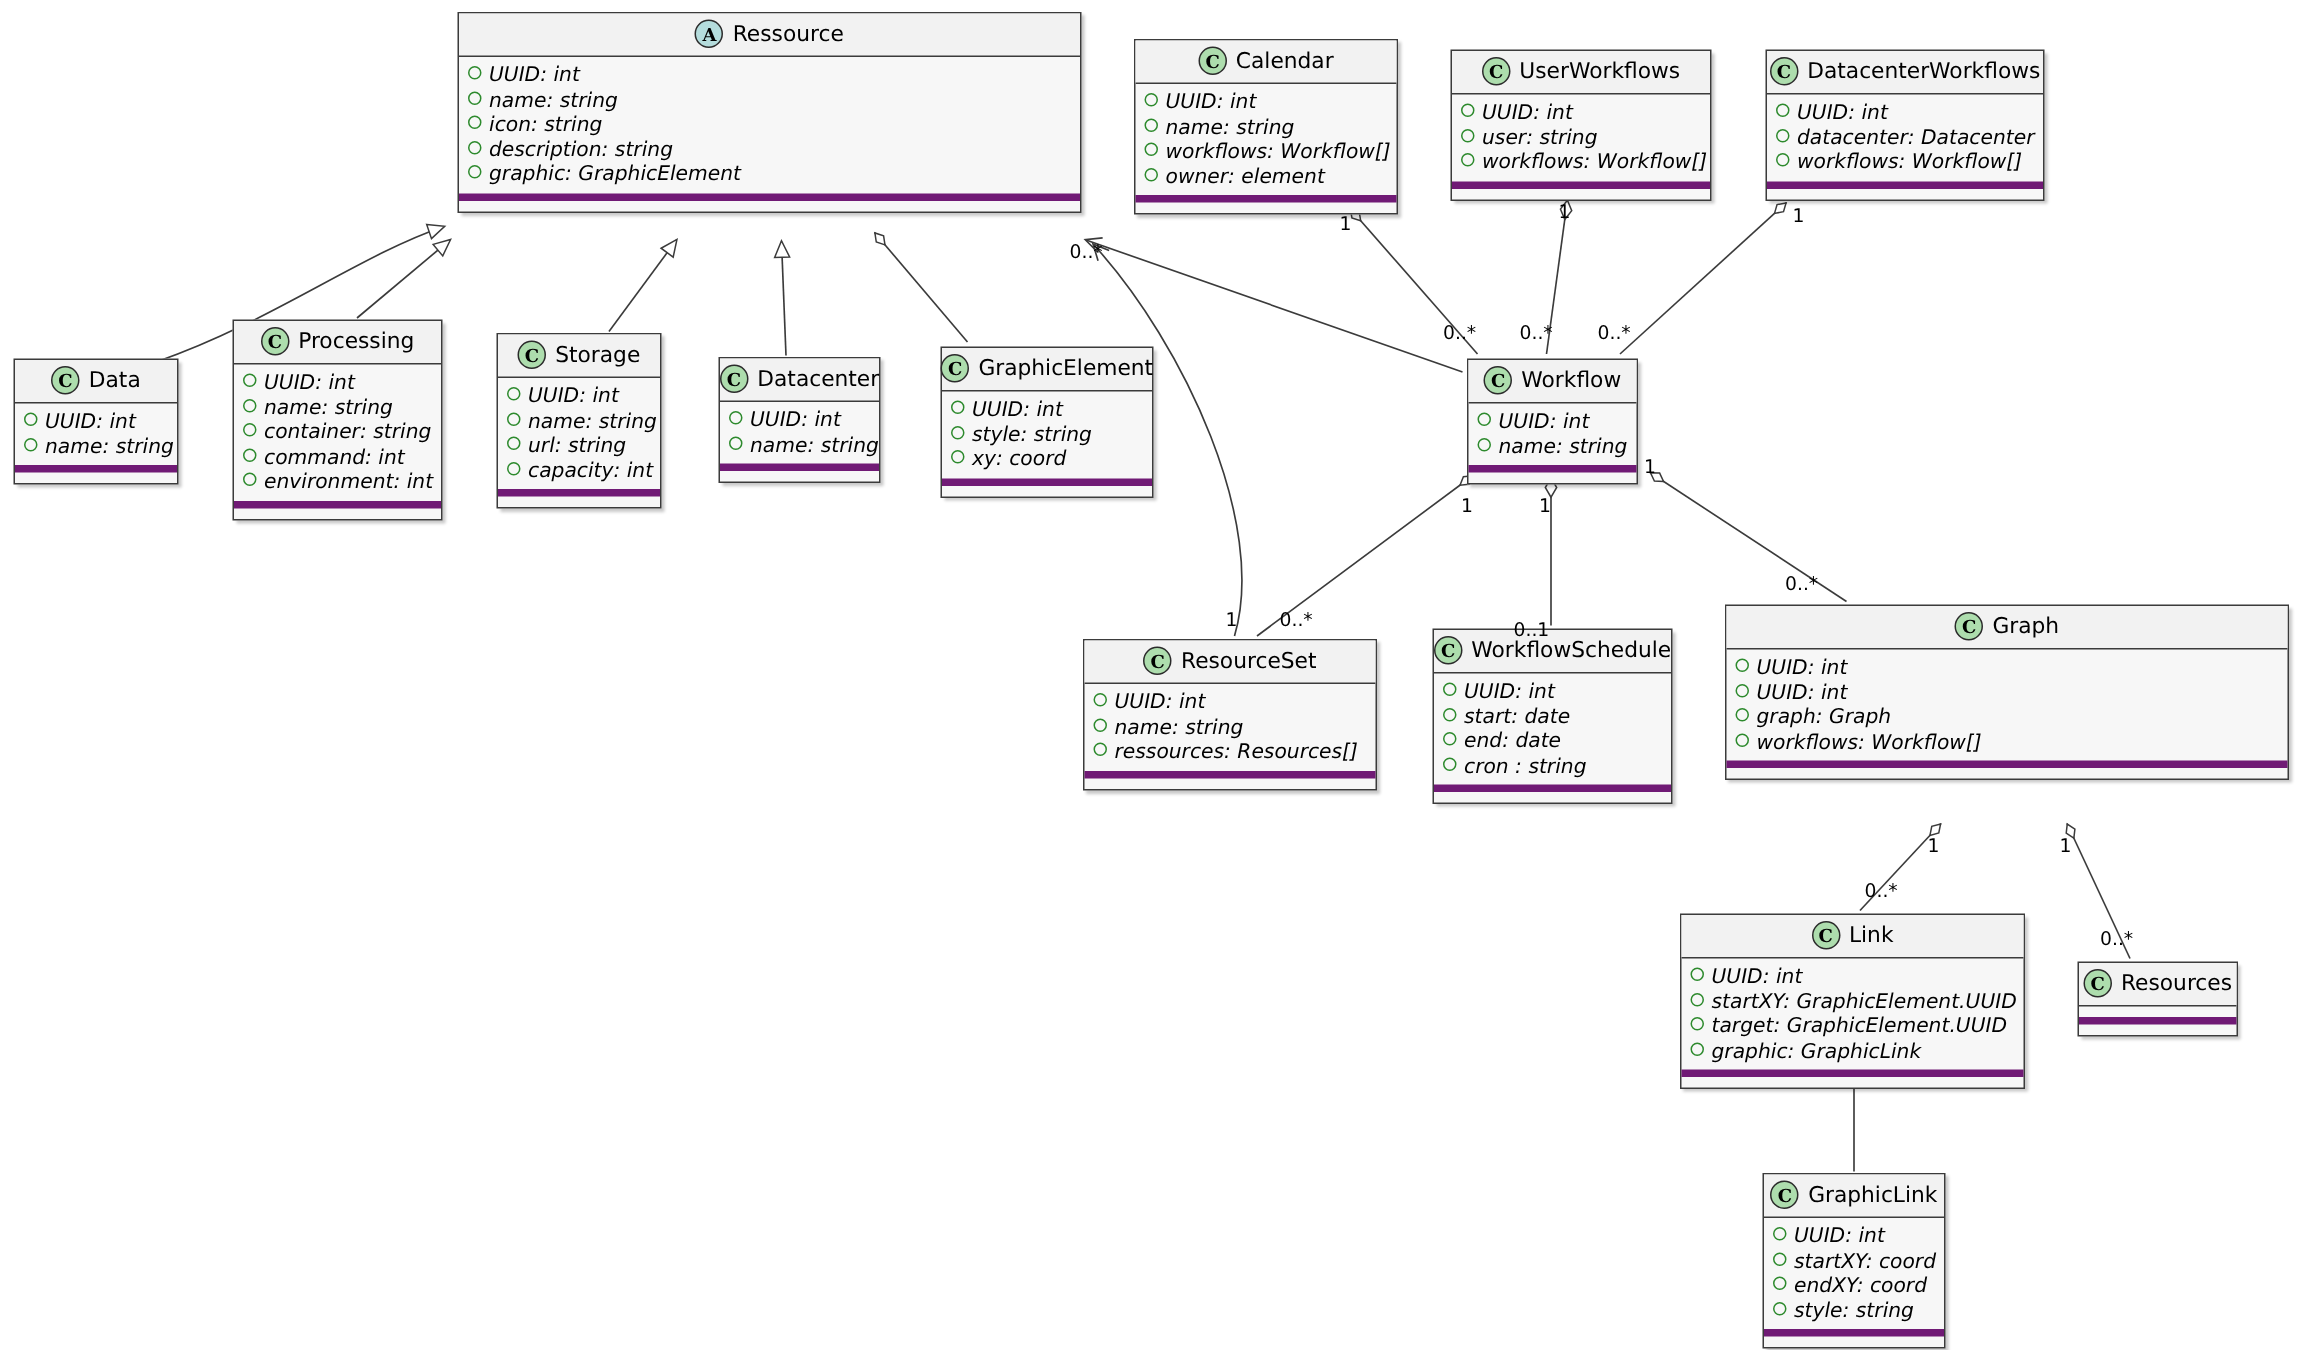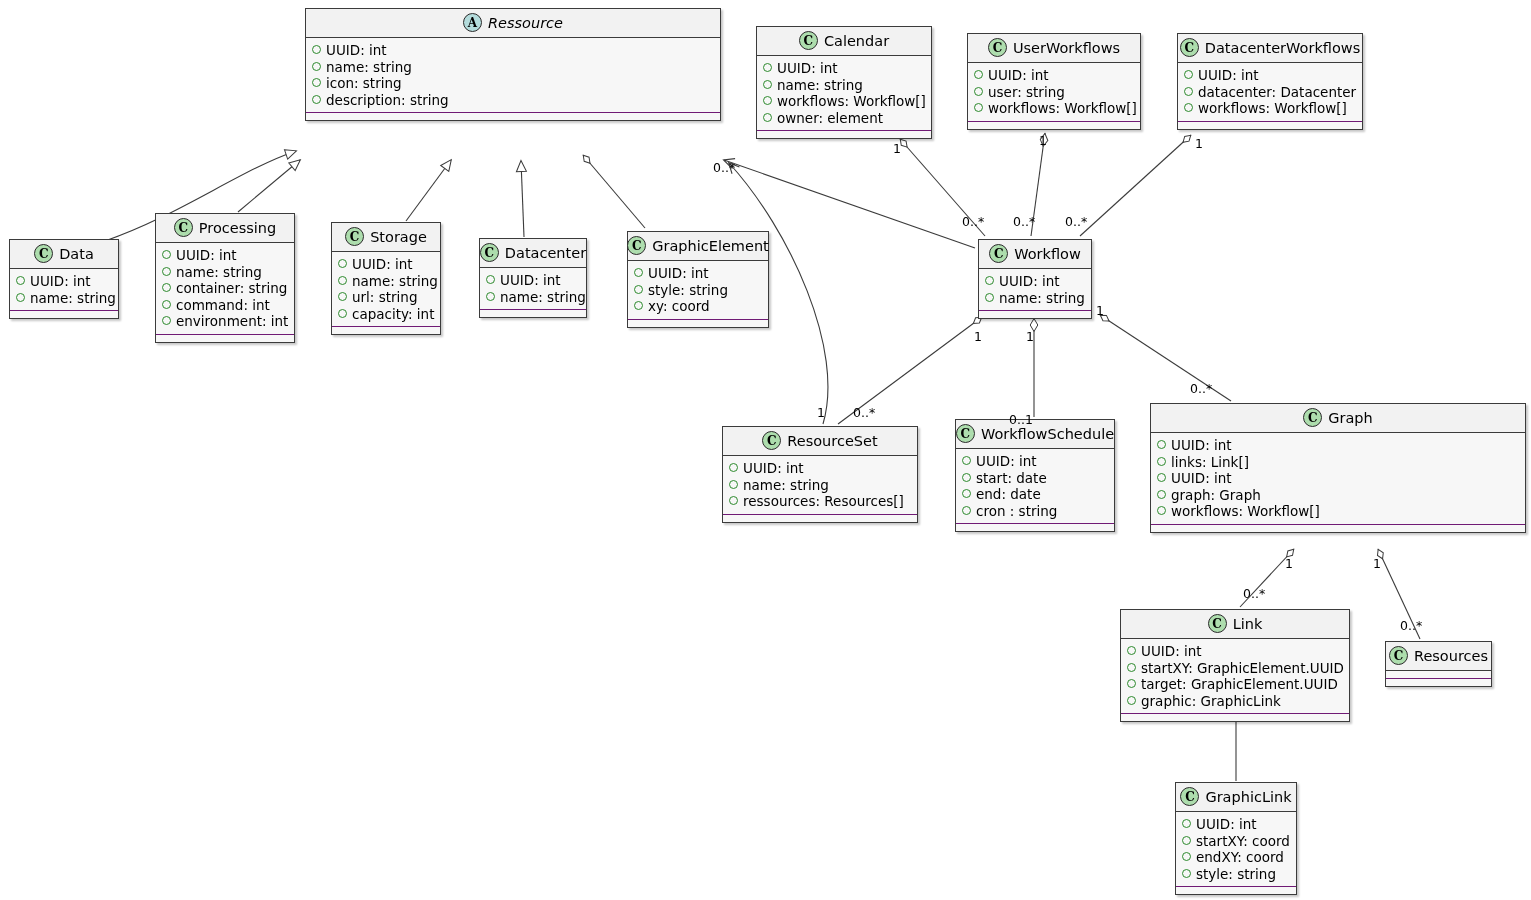--- a/index.html
+++ b/index.html
@@ -53,26 +53,26 @@
     line-height: 1;
     flex: none;
   }
   .stereo.c { background: #adddad; color: #000; }
   .stereo.a { background: #b4dcdc; color: #000; }
   .cls-name {
     font-size: 14.5px;
     color: #000;
   }
   .cls-name.abstract {
-    font-style: italic;
     text-align: center;
   }
   .uml-attrs {
     padding: 4px 6px 4px 6px;
-    border-bottom: 1px solid #701a75;
+    border-bottom: 5px solid #701a75;
+    font-style: italic;
   }
   .uml-attrs.empty {
     height: 7px;
     padding: 0;
   }
   .attr {
     display: flex;
     align-items: baseline;
     gap: 5px;
     font-size: 13.5px;
@@ -175,20 +175,24 @@
             <span>name: string</span>
           </div>
           <div class="attr">
             <span class="vis"></span>
             <span>icon: string</span>
           </div>
           <div class="attr">
             <span class="vis"></span>
             <span>description: string</span>
           </div>
+          <div class="attr">
+            <span class="vis"></span>
+            <span>graphic: GraphicElement</span>
+          </div>
         </div>
         <div class="uml-foot"></div>
       </div>
       <div class="uml-class" style="left: 756px; top: 26px; width: 176px;">
         <div class="uml-header">
           <span class="stereo c">C</span>
           <span class="cls-name">Calendar</span>
         </div>
         <div class="uml-attrs">
           <div class="attr">
@@ -426,24 +430,20 @@
       </div>
       <div class="uml-class" style="left: 1150px; top: 403px; width: 376px;">
         <div class="uml-header">
           <span class="stereo c">C</span>
           <span class="cls-name">Graph</span>
         </div>
         <div class="uml-attrs">
           <div class="attr">
             <span class="vis"></span>
             <span>UUID: int</span>
-          </div>
-          <div class="attr">
-            <span class="vis"></span>
-            <span>links: Link[]</span>
           </div>
           <div class="attr">
             <span class="vis"></span>
             <span>UUID: int</span>
           </div>
           <div class="attr">
             <span class="vis"></span>
             <span>graph: Graph</span>
           </div>
           <div class="attr">

